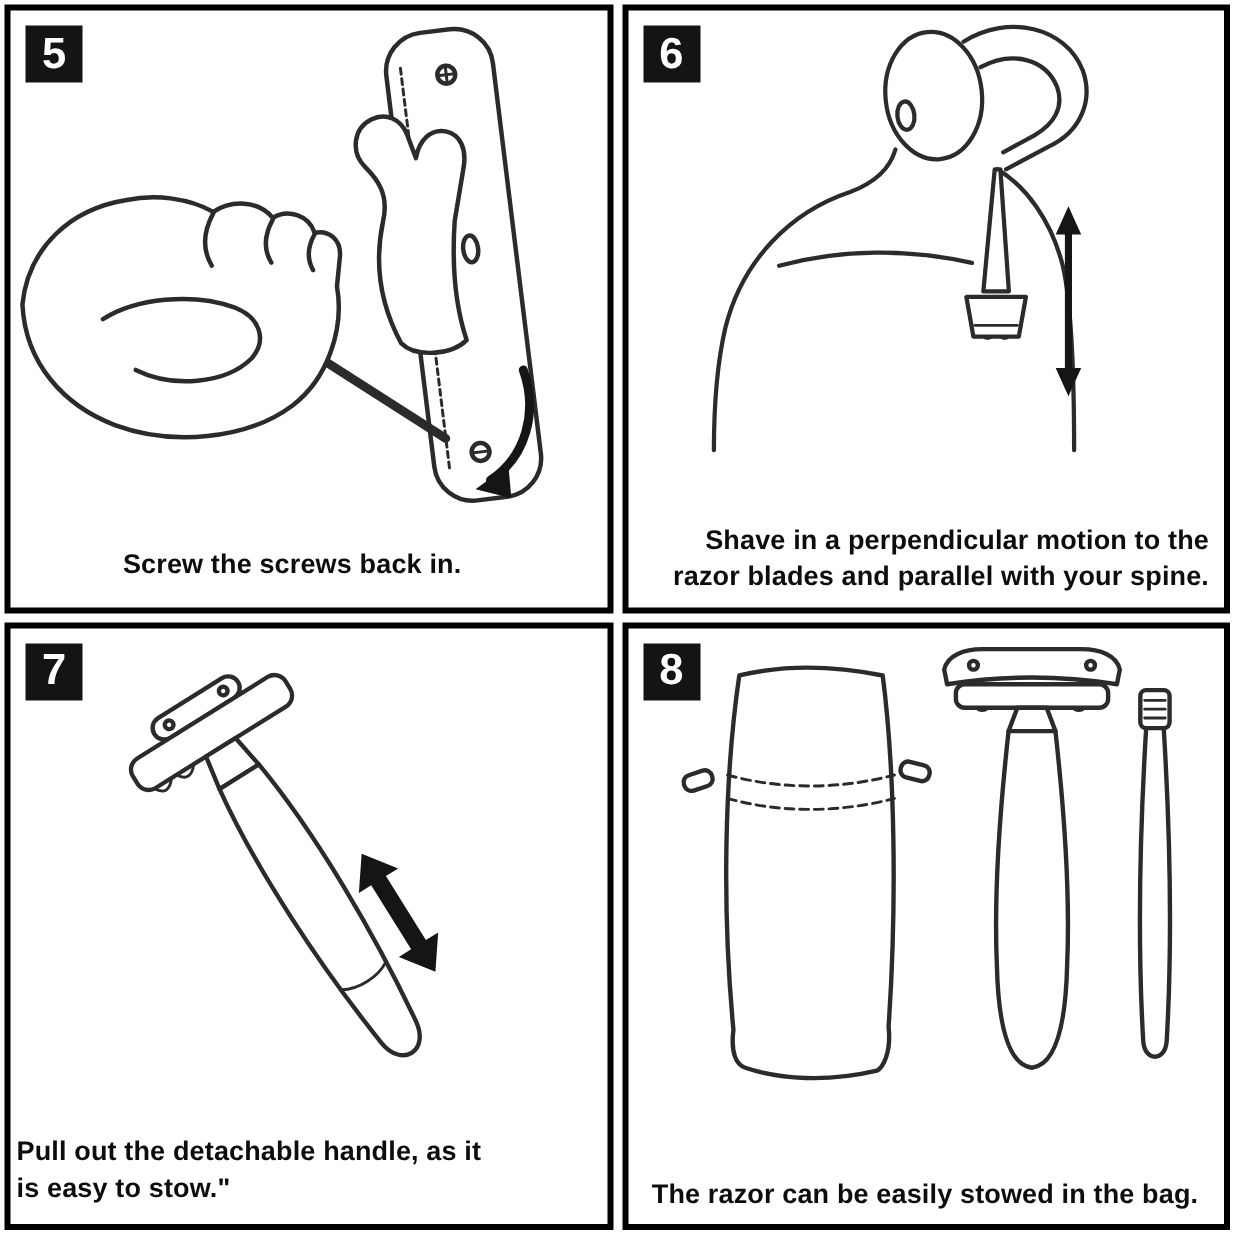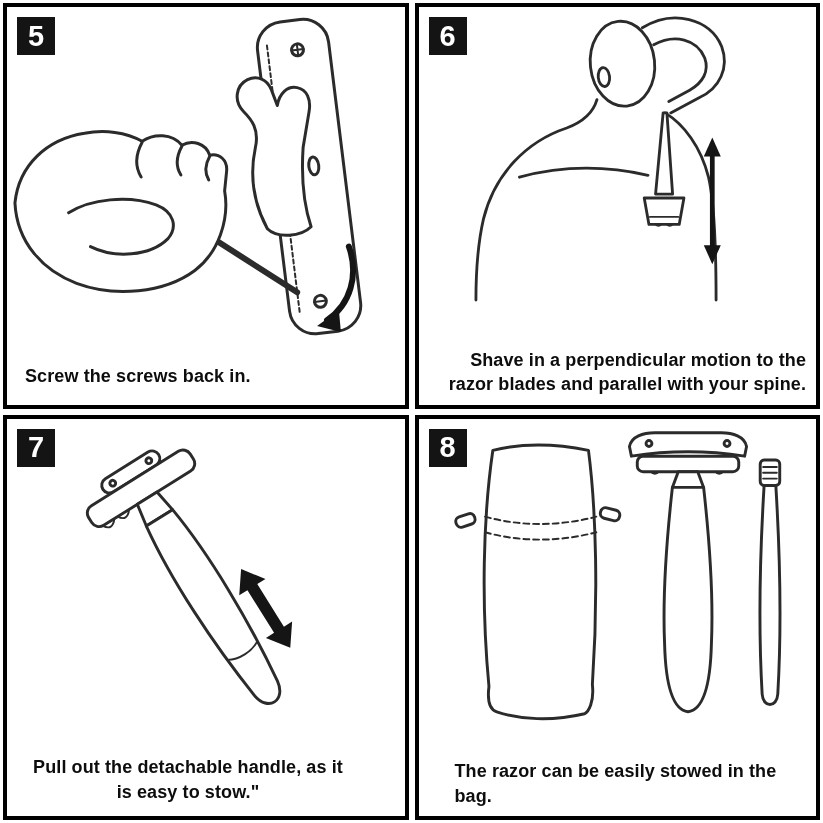--- a/index.html
+++ b/index.html
@@ -16,24 +16,24 @@
   .badge{
     position:absolute;top:10px;left:10px;width:38px;height:38px;
     background:#141414;color:#ffffff;font-weight:bold;font-size:29px;
     display:flex;align-items:center;justify-content:center;z-index:3;
   }
   .art{position:absolute;left:0;top:0;width:100%;z-index:1;}
   .caption{
     position:absolute;z-index:2;font-weight:700;color:#0d0d0d;
     font-size:18px;line-height:1.35;letter-spacing:.1px;
   }
-  .cap5{left:18px;bottom:16px;right:40px;}
+  .cap5{left:18px;bottom:16px;right:40px;text-align:center;}
   .cap6{left:0;right:0;bottom:8px;text-align:right;padding:0 10px;}
-  .cap7{left:16px;bottom:12px;max-width:330px;text-align:center;}
-  .cap8{left:16px;bottom:8px;right:4px;margin-left:20px;}
+  .cap7{left:4px;bottom:12px;max-width:330px;}
+  .cap8{left:16px;bottom:8px;right:4px;}
   svg .ln{stroke:#2b2b2b;stroke-width:3;fill:none;stroke-linecap:round;stroke-linejoin:round;}
   svg .fw{stroke:#2b2b2b;stroke-width:3;fill:#ffffff;stroke-linecap:round;stroke-linejoin:round;}
   svg .thin{stroke:#2b2b2b;stroke-width:2;fill:none;stroke-linecap:round;}
   svg .blk{fill:#151515;stroke:none;}
 </style>
 </head>
 <body>
 
 <div class="grid">
 

